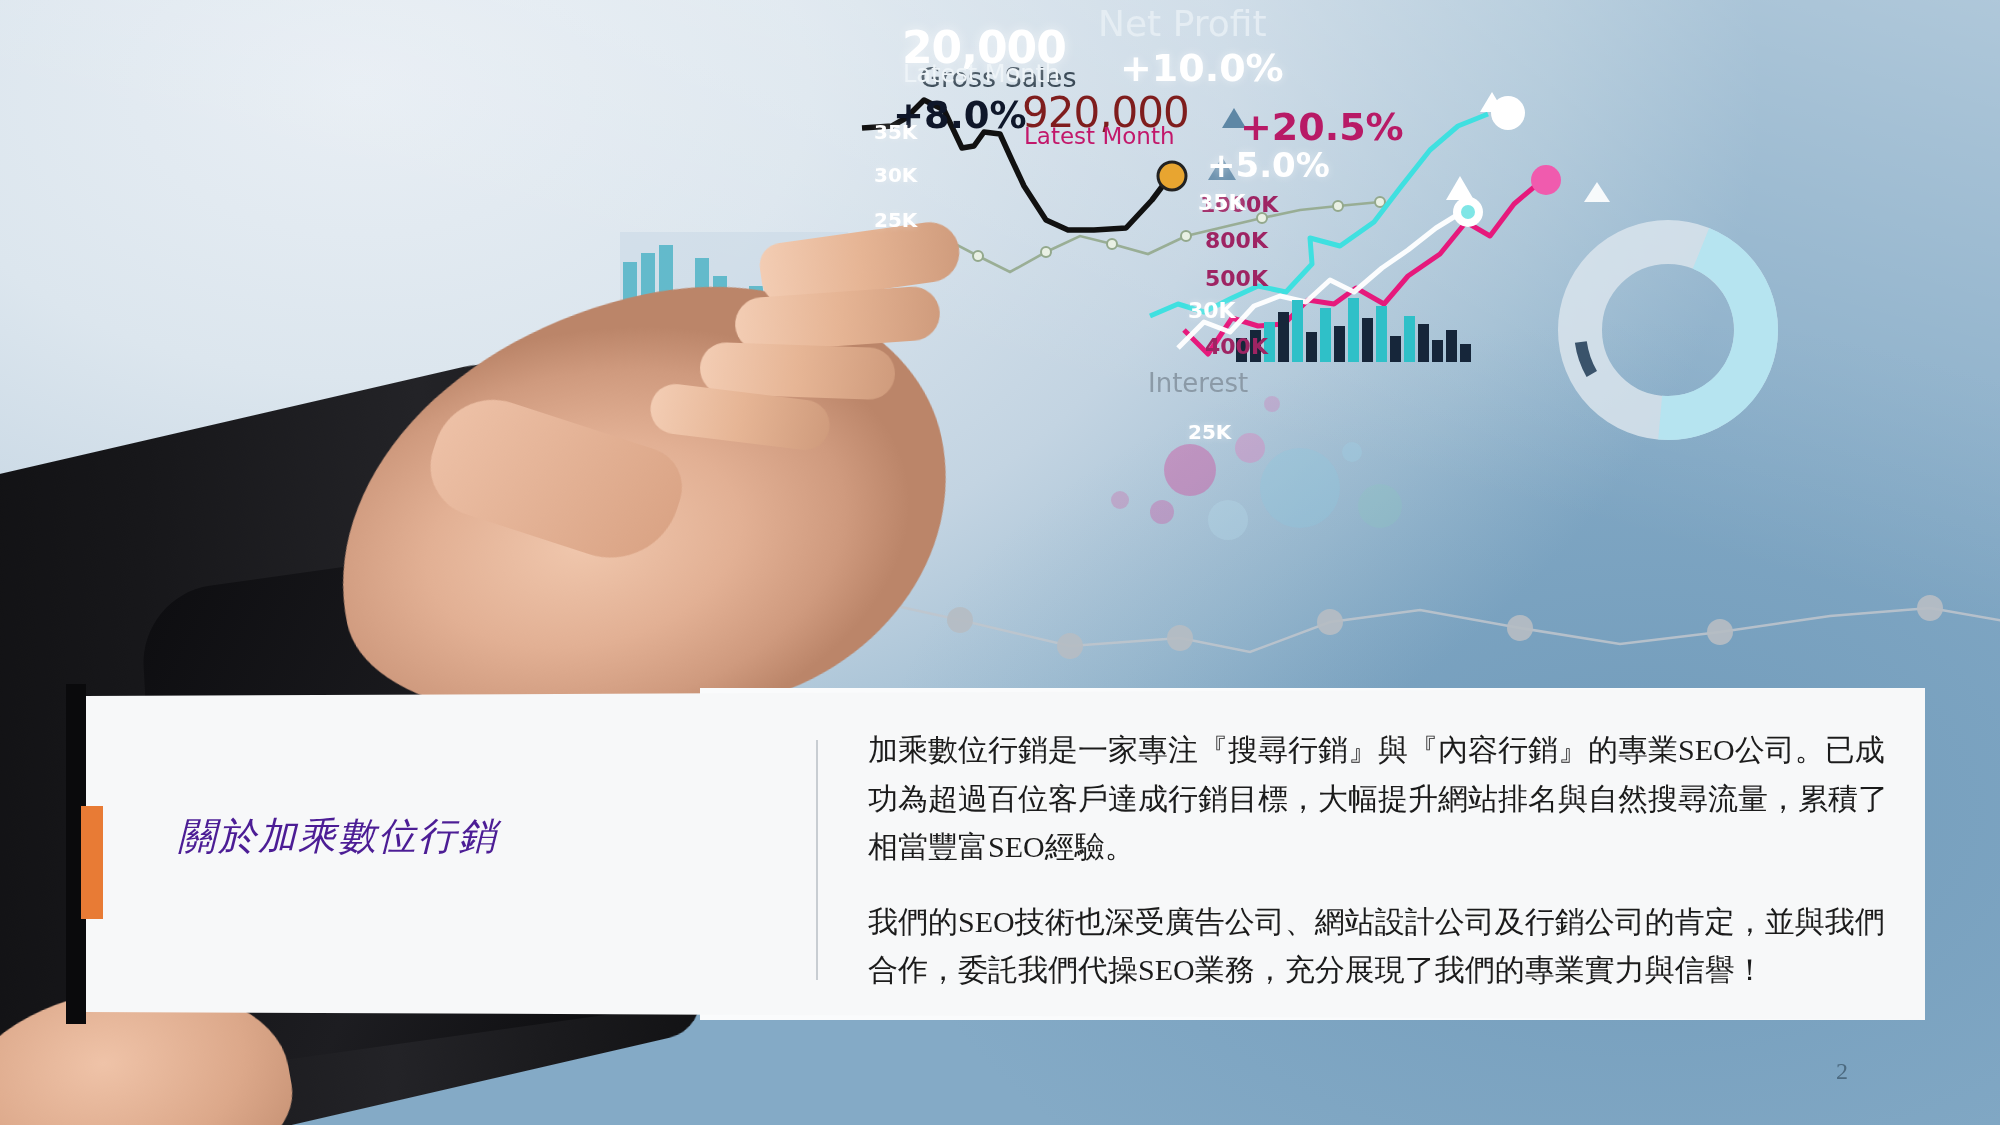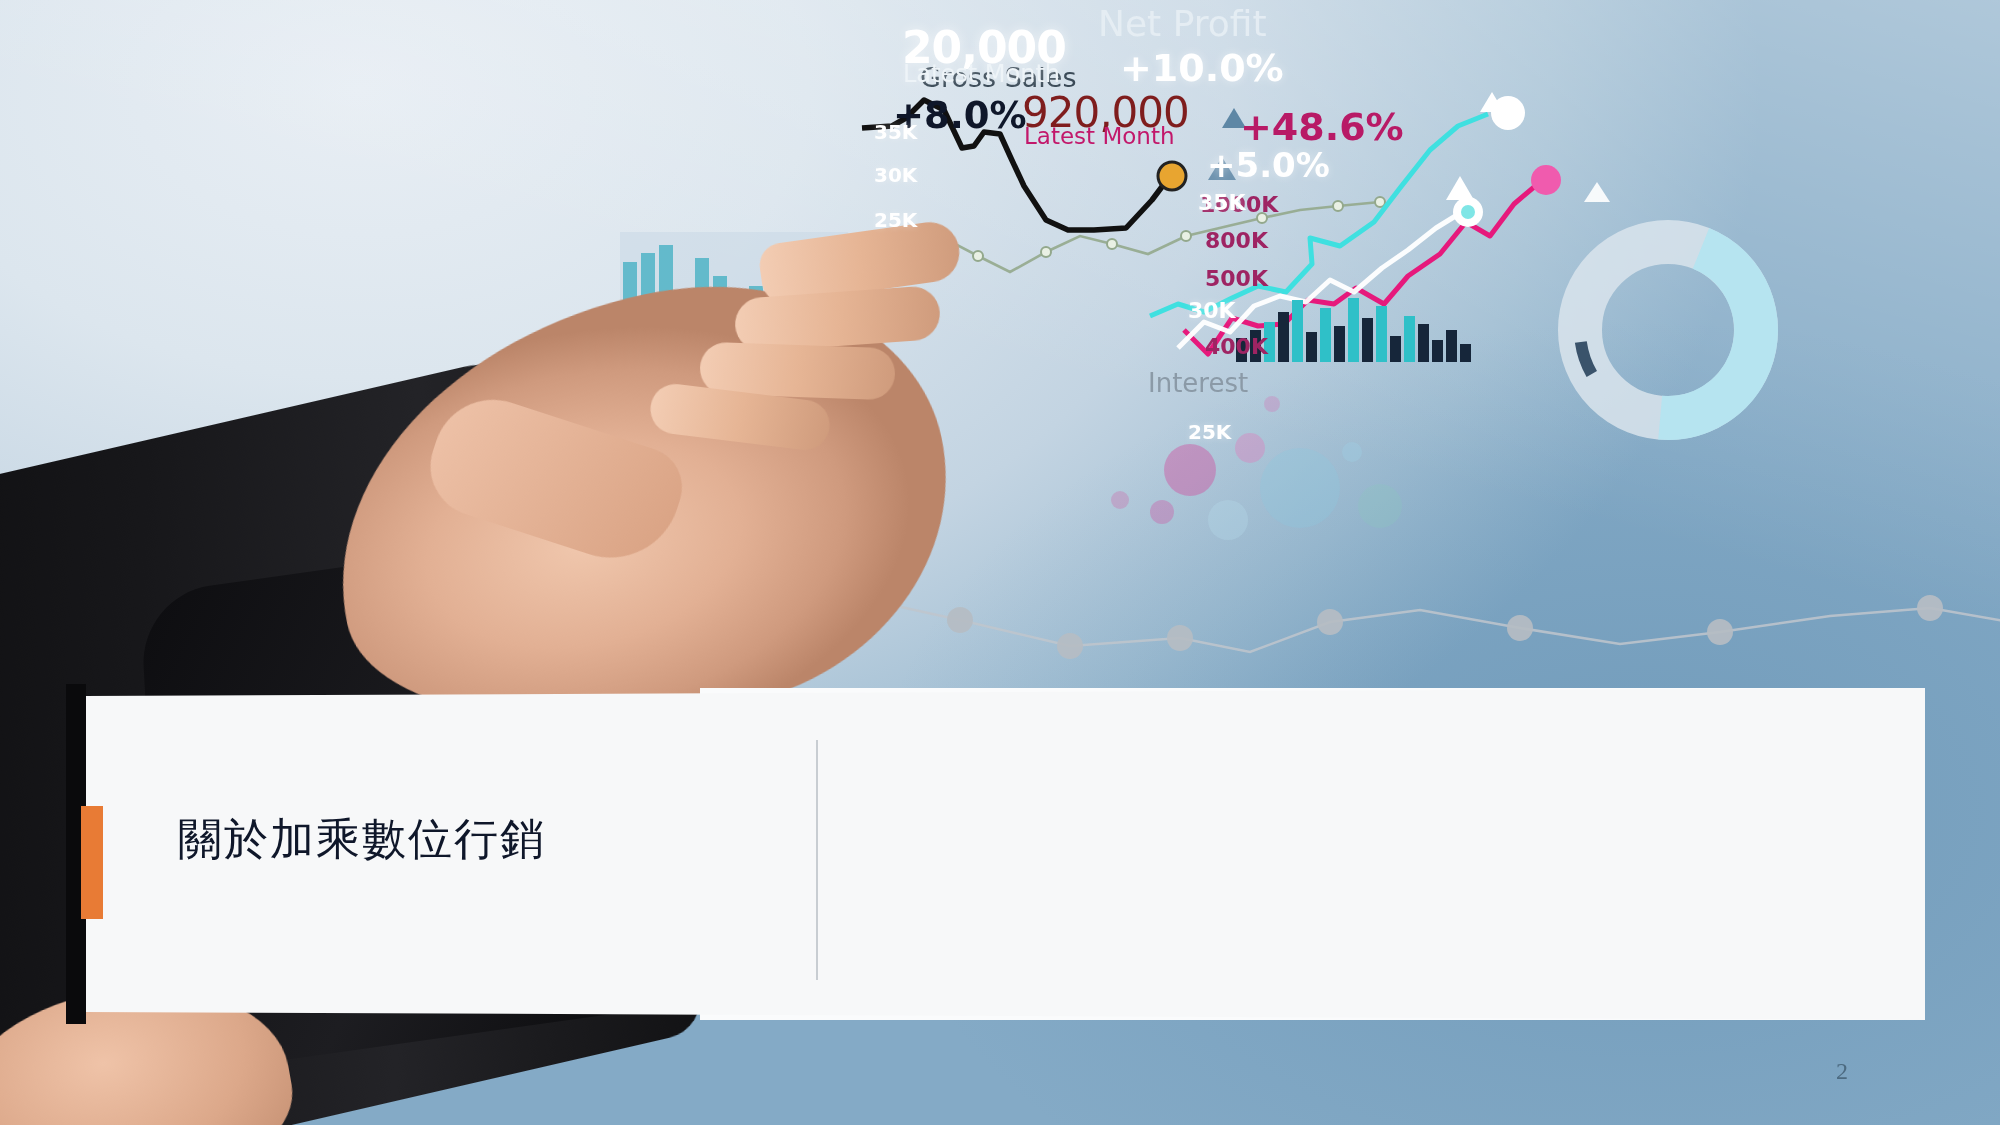--- a/index.html
+++ b/index.html
@@ -155,25 +155,26 @@
   .accent-bar {
     position: absolute;
     left: 81px; top: 806px;
     width: 22px; height: 113px;
     background: #E87B35;
   }
   .title {
     position: absolute;
     left: 178px; top: 815px;
     width: 560px;
-    font-size: 44px;
-    color: #0f172a;
+    font-size: 38px;
+    color: #4c1d95;
     letter-spacing: 2px;
     line-height: 1.15;
     font-family: "Liberation Serif", "DejaVu Serif", serif;
+    font-style: italic;
   }
   .divider {
     position: absolute;
     left: 816px; top: 740px;
     width: 2px; height: 240px;
     background: #c8cdd2;
   }
   .body-text {
     position: absolute;
     left: 868px; top: 726px;
@@ -327,21 +328,21 @@
   <div class="fist"></div>
 
   <div class="lbl lbl-gross">Gross Sales</div>
   <div class="lbl lbl-20000">20,000</div>
   <div class="lbl lbl-20000sub">Latest Month</div>
   <div class="lbl lbl-p80">+8.0%</div>
   <div class="lbl lbl-920000">920,000</div>
   <div class="lbl lbl-920sub">Latest Month</div>
   <div class="lbl lbl-netprofit">Net Profit</div>
   <div class="lbl lbl-p100">+10.0%</div>
-  <div class="lbl lbl-p205">+48.6%</div>
+  <div class="lbl lbl-p205">+20.5%</div>
   <div class="lbl lbl-p50">+5.0%</div>
 
   <div class="ax ax-w a1">35K</div>
   <div class="ax ax-w a2">30K</div>
   <div class="ax ax-w a3">25K</div>
 
   <div class="ax ax-r a4">1000K</div>
   <div class="ax ax-r a5">800K</div>
   <div class="ax ax-r a6">500K</div>
   <div class="ax ax-r a7">400K</div>
@@ -353,16 +354,20 @@
 
   <div class="panel-right-white"></div>
   <div class="panel"></div>
   <div class="panel-black-edge"></div>
   <div class="accent-bar"></div>
 
   <div class="title">關於加乘數位行銷</div>
 
   <div class="divider"></div>
 
+  <div class="body-text">
+    <p>加乘數位行銷是一家專注『搜尋行銷』與『內容行銷』的專業SEO公司。已成功為超過百位客戶達成行銷目標，大幅提升網站排名與自然搜尋流量，累積了相當豐富SEO經驗。</p>
+    <p>我們的SEO技術也深受廣告公司、網站設計公司及行銷公司的肯定，並與我們合作，委託我們代操SEO業務，充分展現了我們的專業實力與信譽！</p>
+  </div>
 
   <div class="page-num">2</div>
 
 </div>
 
 </body></html>

